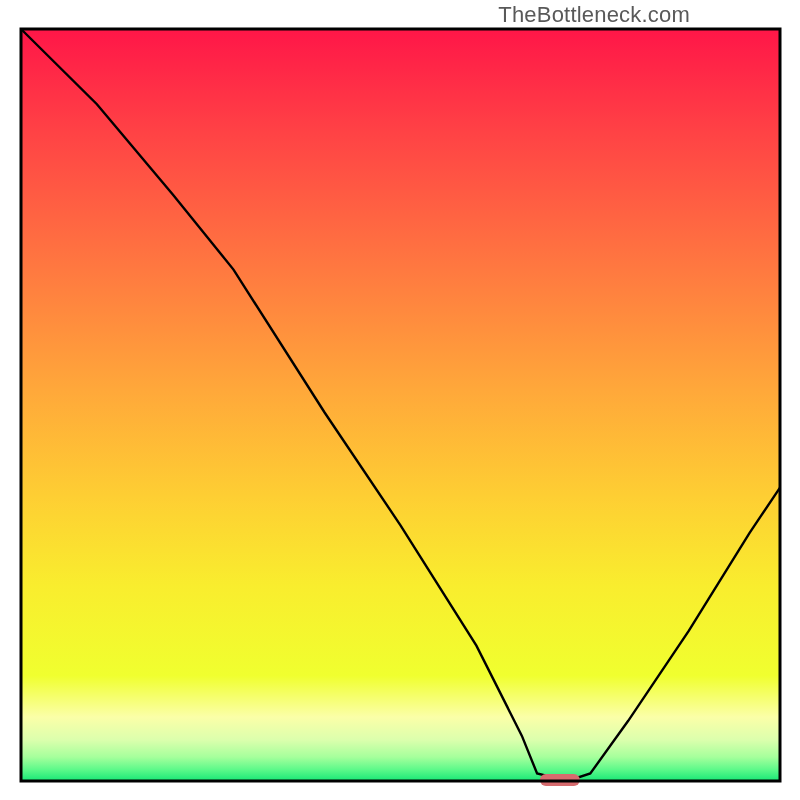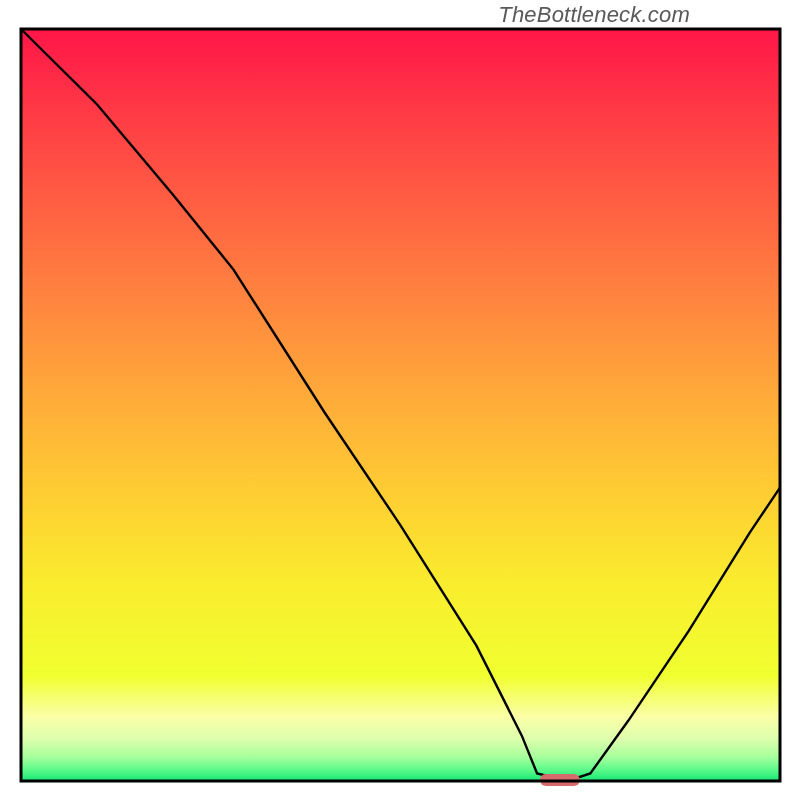--- a/index.html
+++ b/index.html
@@ -7,21 +7,20 @@
     padding: 0;
     width: 800px;
     height: 800px;
     background: #ffffff;
     font-family: Arial, sans-serif;
   }
   .wrapper {
     position: relative;
     width: 700px;
     height: 800px;
-    font-style: italic;
   }
   .watermark {
     position: absolute;
     top: 2px;
     right: 10px;
     font-size: 22px;
     color: #595959;
     font-weight: 400;
     letter-spacing: 0.2px;
   }

